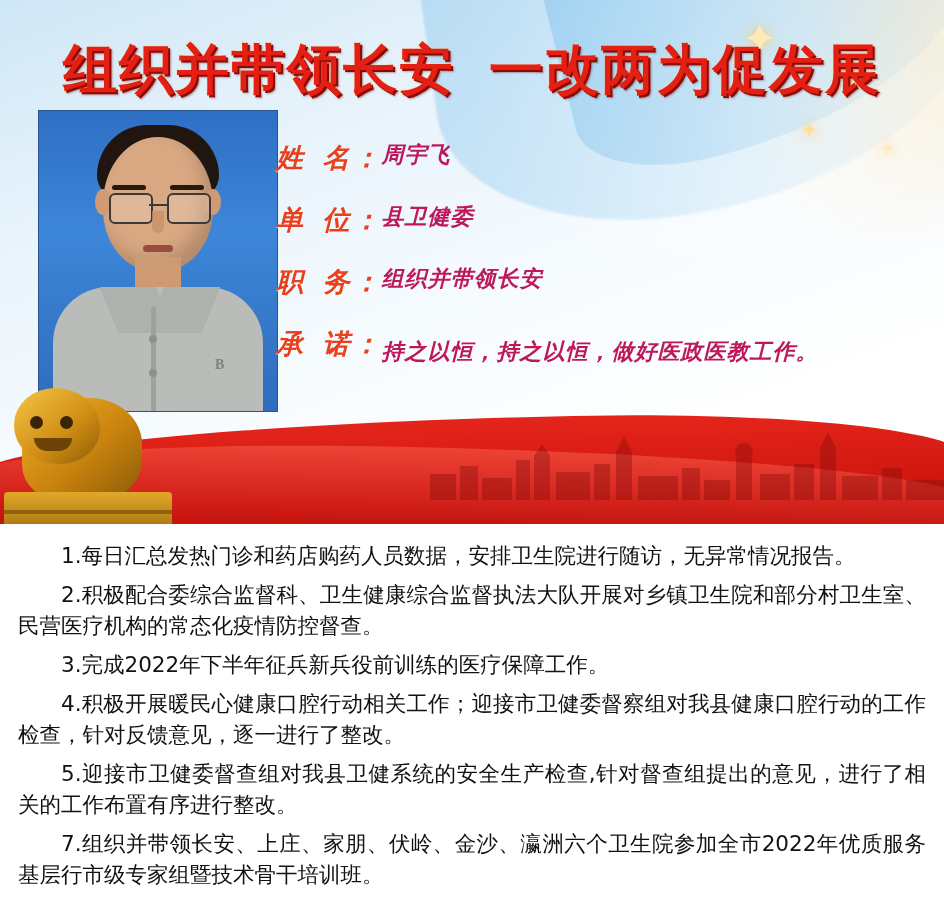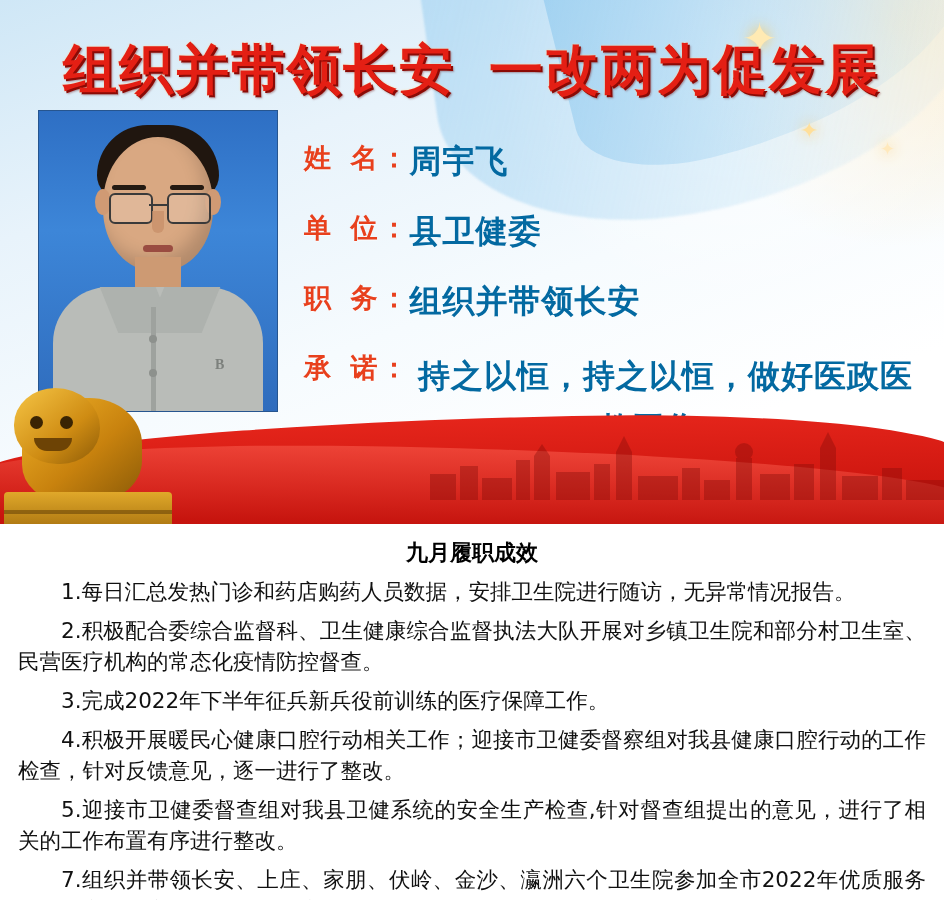--- a/index.html
+++ b/index.html
@@ -175,22 +175,23 @@
   .p-logo {
     position: absolute; left: 176px; top: 246px;
     width: 16px; height: 16px;
     color: #7d817d; font-size: 14px; font-weight: bold;
     font-family: "Liberation Serif", serif;
   }
 
   
   .info {
     position: absolute;
-    left: 304px; top: 140px;
+    left: 276px; top: 140px;
     width: 630px;
+    font-style: italic;
   }
   .info-row {
     display: flex;
     align-items: flex-start;
     margin-bottom: 26px;
     white-space: nowrap;
   }
   .info-label {
     font-family: "DejaVu Sans", "Liberation Sans", sans-serif;
     font-weight: bold;
@@ -203,22 +204,22 @@
   .info-colon {
     font-family: "DejaVu Sans", "Liberation Sans", sans-serif;
     font-weight: bold;
     font-size: 27px;
     color: #e8401d;
     margin: 0 2px 0 -2px;
   }
   .info-value {
     font-family: "DejaVu Sans", "Liberation Sans", sans-serif;
     font-weight: bold;
-    font-size: 32px;
-    color: #0369a1;
+    font-size: 22px;
+    color: #be185d;
     letter-spacing: 1px;
     white-space: normal;
     text-align: center;
   }
   .info-row.pledge .info-value {
     line-height: 52px;
     display: block;
     max-width: 512px;
   }
 
@@ -418,21 +419,20 @@
     <div class="lion-body"></div>
     <div class="lion-head"></div>
     <div class="lion-eye-l"></div>
     <div class="lion-eye-r"></div>
     <div class="lion-mouth"></div>
     <div class="lion-base"></div>
     <div class="lion-base-line"></div>
   </div>
 
   <div class="report">
-    <div class="report-title">九月履职成效</div>
     <div class="report-body">
       <p>1.每日汇总发热门诊和药店购药人员数据，安排卫生院进行随访，无异常情况报告。</p>
       <p>2.积极配合委综合监督科、卫生健康综合监督执法大队开展对乡镇卫生院和部分村卫生室、民营医疗机构的常态化疫情防控督查。</p>
       <p>3.完成2022年下半年征兵新兵役前训练的医疗保障工作。</p>
       <p>4.积极开展暖民心健康口腔行动相关工作；迎接市卫健委督察组对我县健康口腔行动的工作检查，针对反馈意见，逐一进行了整改。</p>
       <p>5.迎接市卫健委督查组对我县卫健系统的安全生产检查,针对督查组提出的意见，进行了相关的工作布置有序进行整改。</p>
       <p>7.组织并带领长安、上庄、家朋、伏岭、金沙、瀛洲六个卫生院参加全市2022年优质服务基层行市级专家组暨技术骨干培训班。</p>
     </div>
   </div>
 

